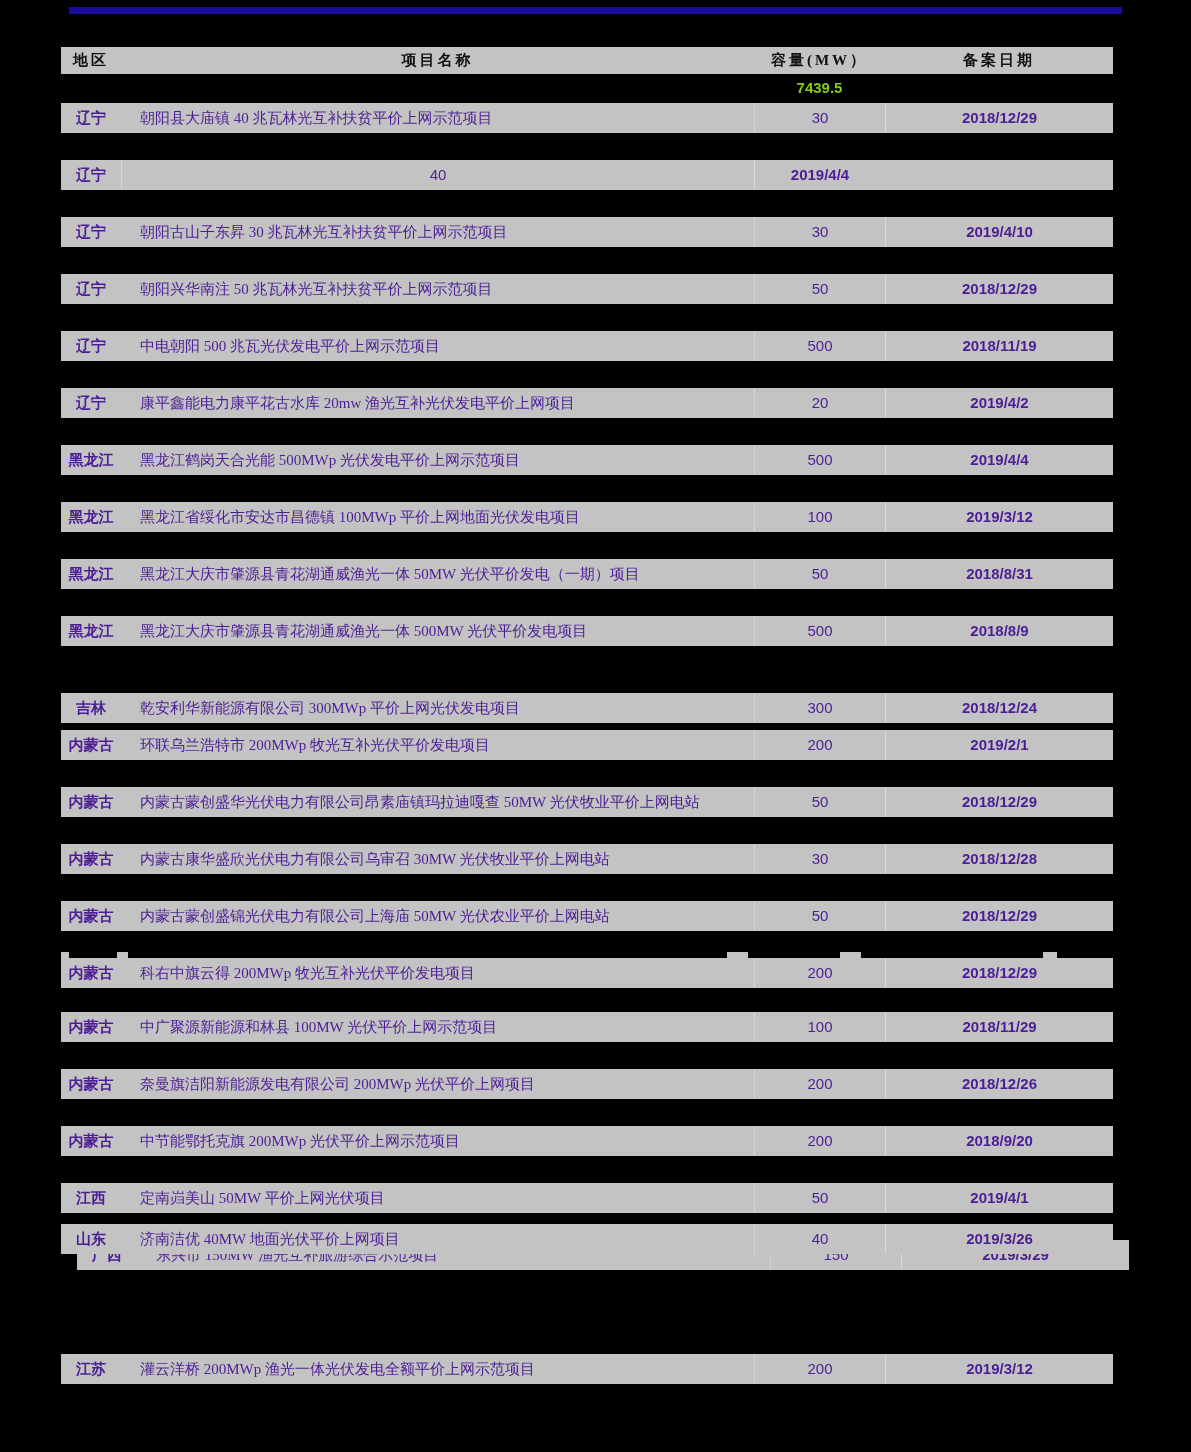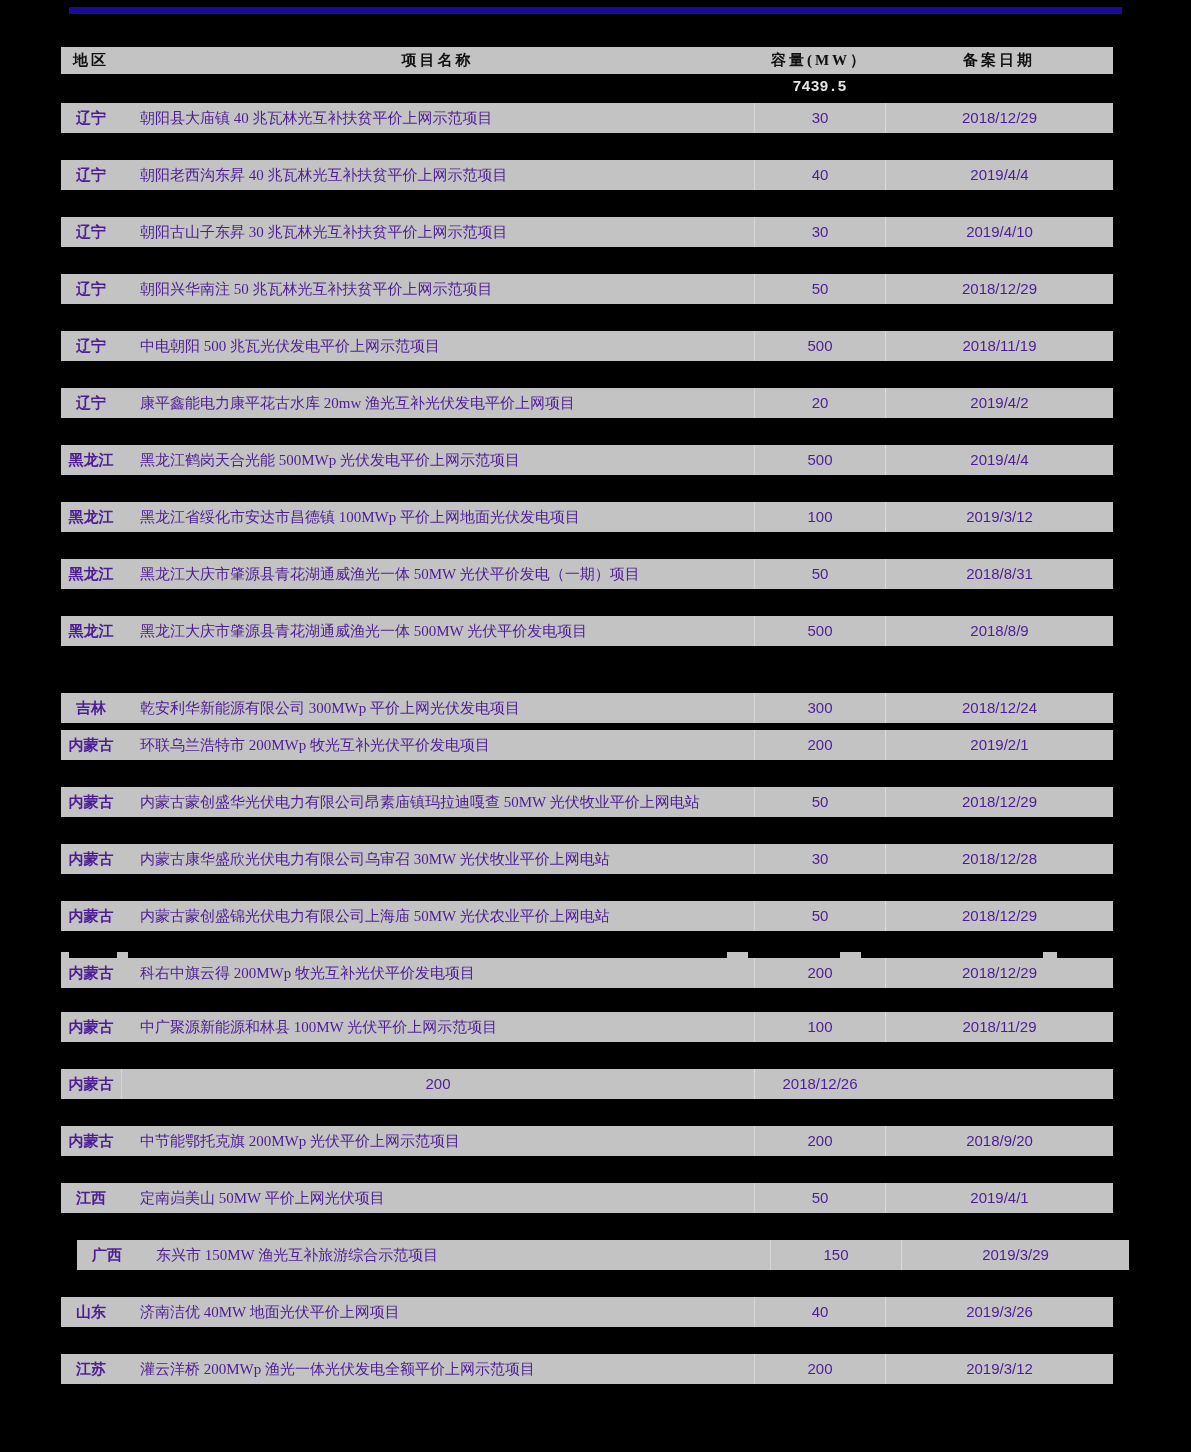--- a/index.html
+++ b/index.html
@@ -29,24 +29,24 @@
     font-size: 15px;
     color: #111;
   }
   .header-row .hcell { letter-spacing: 3px; text-align: center; }
   .header-row .hcell.name { text-align: center; }
   .total-value {
     position: absolute;
     left: 754px; top: 78px;
     width: 131px; height: 20px;
     text-align: center;
-    font-family: Liberation Mono, monospace;
+    font-family: Liberation Sans, sans-serif;
     font-weight: bold;
     font-size: 15px;
-    color: #e5e5e5;
+    color: #84cc16;
     line-height: 20px;
   }
   .row {
     position: absolute;
     left: 61px;
     width: 1052px; height: 30px;
     background: #c3c3c3;
     display: grid;
     grid-template-columns: 60px 633px 131px 228px;
     align-items: center;
@@ -63,21 +63,21 @@
     white-space: nowrap;
     overflow: hidden;
   }
   .cell.capacity, .cell.date {
     text-align: center;
     font-family: "Liberation Sans", sans-serif;
     height: 100%;
     line-height: 30px;
   }
   .cell.capacity { border-left: 1px solid rgba(255,255,255,0.30); }
-  .cell.date { border-left: 1px solid rgba(255,255,255,0.40); }
+  .cell.date { border-left: 1px solid rgba(255,255,255,0.40); font-weight: bold; }
   .notch {
     position: absolute;
     top: 952px; height: 6px;
     background: #c3c3c3;
   }
 </style>
 </head>
 <body>
 
 <div class="page">
@@ -95,21 +95,20 @@
 
   <div id="rows">
       <div class="row" style="top: 103px;">
     <div class="cell region">辽宁</div>
     <div class="cell name">朝阳县大庙镇 40 兆瓦林光互补扶贫平价上网示范项目</div>
     <div class="cell capacity">30</div>
     <div class="cell date">2018/12/29</div>
   </div>
       <div class="row" style="top: 160px;">
     <div class="cell region">辽宁</div>
-    <div class="cell name">朝阳老西沟东昇 40 兆瓦林光互补扶贫平价上网示范项目</div>
     <div class="cell capacity">40</div>
     <div class="cell date">2019/4/4</div>
   </div>
       <div class="row" style="top: 217px;">
     <div class="cell region">辽宁</div>
     <div class="cell name">朝阳古山子东昇 30 兆瓦林光互补扶贫平价上网示范项目</div>
     <div class="cell capacity">30</div>
     <div class="cell date">2019/4/10</div>
   </div>
       <div class="row" style="top: 274px;">
@@ -191,20 +190,21 @@
     <div class="cell date">2018/12/29</div>
   </div>
       <div class="row" style="top: 1012px;">
     <div class="cell region">内蒙古</div>
     <div class="cell name">中广聚源新能源和林县 100MW 光伏平价上网示范项目</div>
     <div class="cell capacity">100</div>
     <div class="cell date">2018/11/29</div>
   </div>
       <div class="row" style="top: 1069px;">
     <div class="cell region">内蒙古</div>
+    <div class="cell name">奈曼旗洁阳新能源发电有限公司 200MWp 光伏平价上网项目</div>
     <div class="cell capacity">200</div>
     <div class="cell date">2018/12/26</div>
   </div>
       <div class="row" style="top: 1126px;">
     <div class="cell region">内蒙古</div>
     <div class="cell name">中节能鄂托克旗 200MWp 光伏平价上网示范项目</div>
     <div class="cell capacity">200</div>
     <div class="cell date">2018/9/20</div>
   </div>
       <div class="row" style="top: 1183px;">
@@ -212,21 +212,21 @@
     <div class="cell name">定南岿美山 50MW 平价上网光伏项目</div>
     <div class="cell capacity">50</div>
     <div class="cell date">2019/4/1</div>
   </div>
       <div class="row" style="top: 1240px; margin-left: 16px;">
     <div class="cell region">广西</div>
     <div class="cell name">东兴市 150MW 渔光互补旅游综合示范项目</div>
     <div class="cell capacity">150</div>
     <div class="cell date">2019/3/29</div>
   </div>
-      <div class="row" style="top: 1297px;">
+      <div class="row" style="top: 1224px;">
     <div class="cell region">山东</div>
     <div class="cell name">济南洁优 40MW 地面光伏平价上网项目</div>
     <div class="cell capacity">40</div>
     <div class="cell date">2019/3/26</div>
   </div>
       <div class="row" style="top: 1354px;">
     <div class="cell region">江苏</div>
     <div class="cell name">灌云洋桥 200MWp 渔光一体光伏发电全额平价上网示范项目</div>
     <div class="cell capacity">200</div>
     <div class="cell date">2019/3/12</div>

